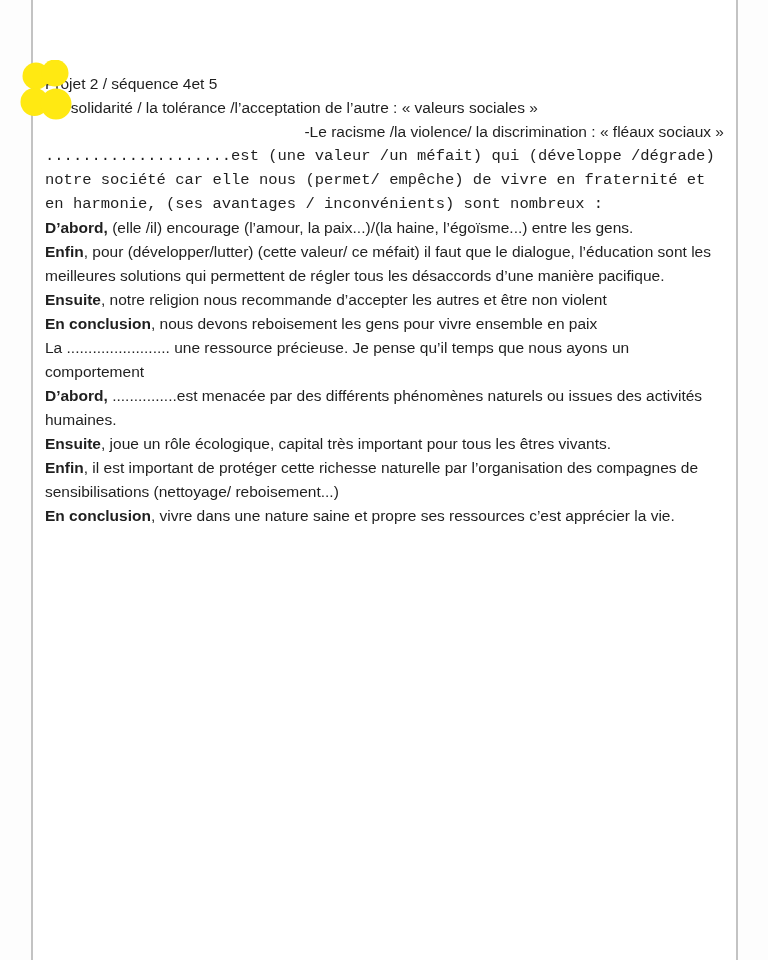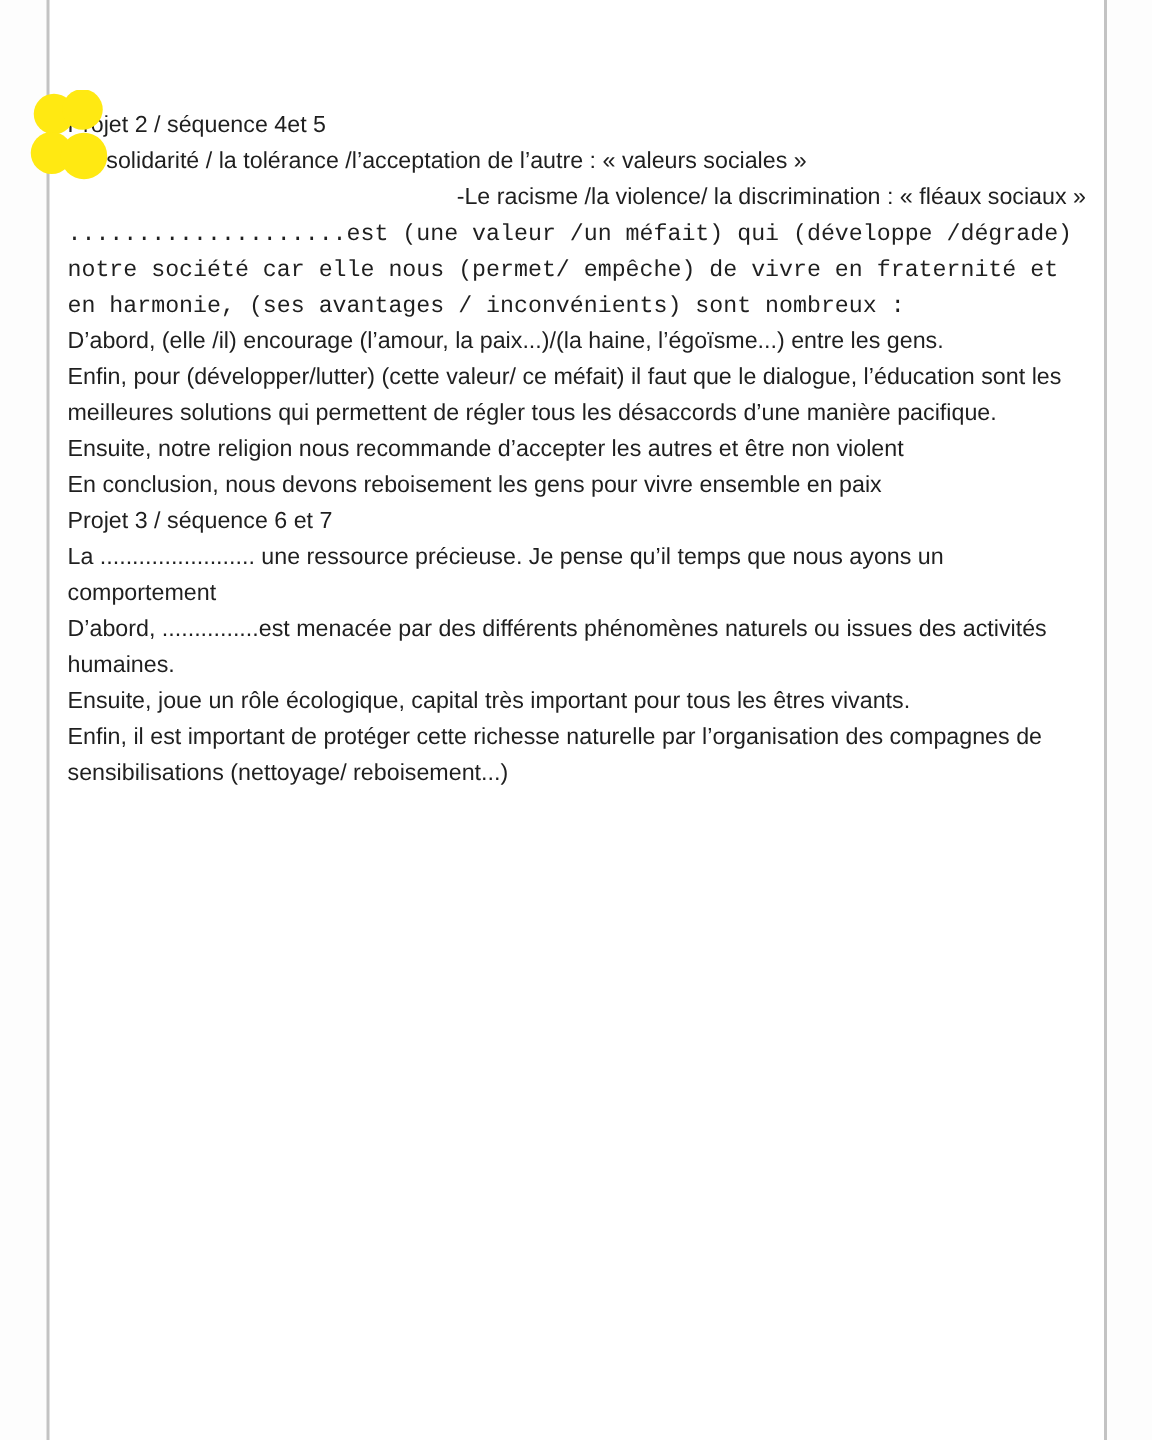--- a/index.html
+++ b/index.html
@@ -54,21 +54,21 @@
   .h-p2   { margin-left: 39px;  margin-top: 0; }
   .sub1   { margin-left: 123px; margin-top: 11px; }
   .sub2   { margin-left: 129px; margin-top: 11px; text-align: right; }
   .intro1 { margin-top: 8px; font-family: Liberation Mono, monospace; }
   .mt9    { margin-top: 9px; }
   .mt6    { margin-top: 6px; }
   .h-p3   { margin-left: 30px;  margin-top: 38px; }
   .sub3   { margin-left: 103px; margin-top: 9px; }
   .intro2 { margin-top: 11px; }
   .mt7    { margin-top: 7px; }
-  b { font-weight: normal; text-align: center; }
+  b { font-weight: bold; text-align: center; }
 </style>
 </head>
 <body>
 
 <div class="page">
   <div class="paper"></div>
   <div class="rule rule-left"></div>
   <div class="rule rule-right"></div>
 
   <svg class="blob" width="58" height="66" viewBox="0 0 58 66" xmlns="http://www.w3.org/2000/svg">
@@ -87,25 +87,25 @@
     <p class="intro1"><span>....................est (une valeur /un méfait) qui (développe /dégrade) notre société car elle nous (permet/ empêche) de vivre en fraternité et en harmonie, (ses avantages / inconvénients) sont nombreux :</span></p>
 
     <p class="mt9"><b>D’abord,</b><span> (elle /il) encourage (l’amour, la paix...)/(la haine, l’égoïsme...) entre les gens.</span></p>
 
     <p class="mt9"><b>Enfin</b><span>, pour (développer/lutter) (cette valeur/ ce méfait) il faut que le dialogue, l’éducation sont les meilleures solutions qui permettent de régler tous les désaccords d’une manière pacifique.</span></p>
 
     <p class="mt9"><b>Ensuite</b><span>, notre religion nous recommande d’accepter les autres et être non violent</span></p>
 
     <p class="mt6"><b>En conclusion</b><span>, nous devons reboisement les gens pour vivre ensemble en paix</span></p>
 
-    <h2 class="h h-p3">Projet 3 / séquence 6 et 7</h2>
 
     <p class="intro2"><span>La ........................  une ressource précieuse. Je pense  qu’il temps que nous ayons un comportement</span></p>
 
     <p class="mt9"><b>D’abord,</b><span> ...............est menacée par des différents phénomènes naturels ou issues des activités humaines.</span></p>
 
     <p class="mt7"><b>Ensuite</b><span>, joue un rôle écologique, capital très important pour tous les êtres vivants.</span></p>
 
     <p class="mt9"><b>Enfin</b><span>, il est important de protéger cette richesse naturelle par l’organisation des compagnes de sensibilisations (nettoyage/ reboisement...)</span></p>
 
+    <p class="mt7"><b>En conclusion</b><span>, vivre dans une nature saine et propre ses ressources c’est apprécier la vie.</span></p>
 
   </div>
 </div>
 
 </body></html>

